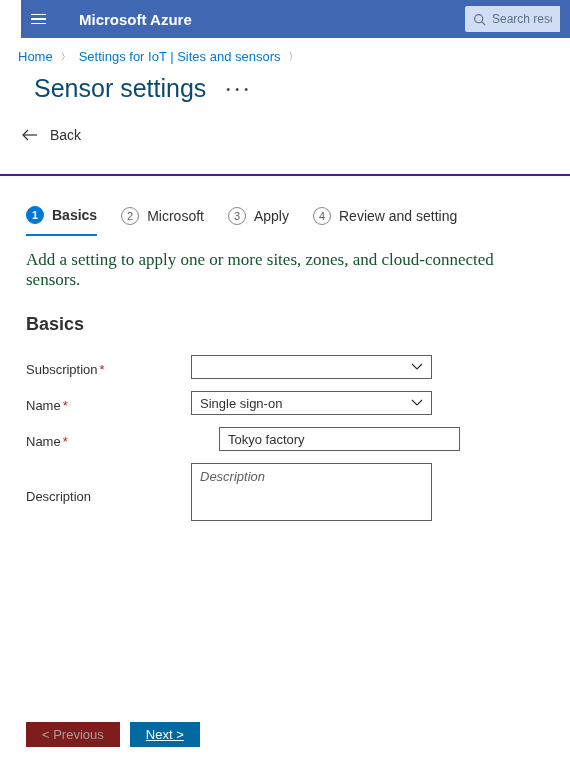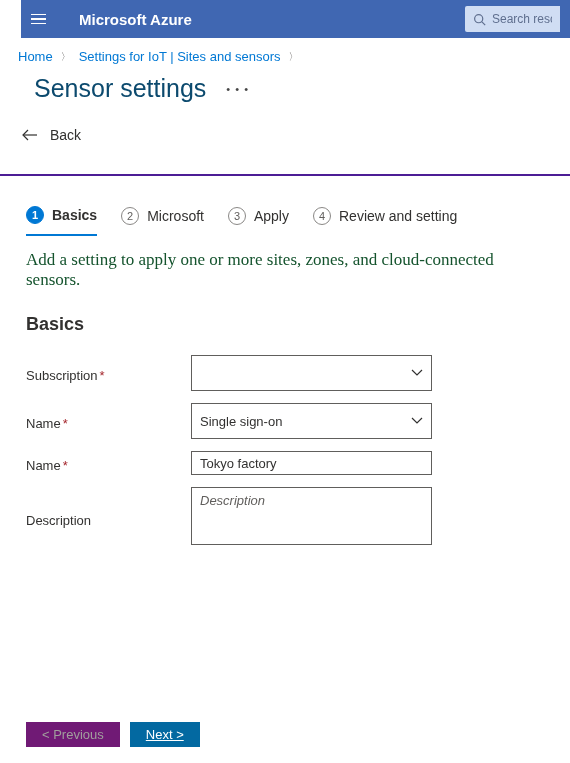--- a/index.html
+++ b/index.html
@@ -165,32 +165,33 @@
     .form-control { flex: 1; max-width: 241px; }
     .dropdown, .text-input, .textarea {
       width: 100%;
       border: 1px solid #605e5c;
       font-family: inherit;
       font-size: 13px;
       color: #323130;
       background: white;
     }
     .dropdown {
-      height: 36px;
+      height: 24px;
       display: flex;
       align-items: center;
       justify-content: space-between;
       padding: 0 8px;
       cursor: pointer;
     }
     .dropdown .caret svg { display: block; }
     .text-input {
       height: 24px;
       padding: 0 8px;
       outline: none;
+      margin-left: 28px;
     }
     .textarea {
       height: 58px;
       padding: 5px 8px;
       resize: none;
       outline: none;
       font-style: normal;
     }
     .textarea::placeholder { font-style: italic; color: #605e5c; }
 
@@ -204,21 +205,21 @@
     }
     .btn {
       height: 25px;
       padding: 0 16px;
       font-size: 13px;
       border: none;
       cursor: pointer;
       font-family: inherit;
     }
     .btn-secondary {
-      background: #701a75;
+      background: #7f1d1d;
       color: #a19f9d;
       cursor: default;
     }
     .btn-primary {
       background: #0369a1;
       color: white;
       text-decoration: underline;
     }
   </style>
 </head>

